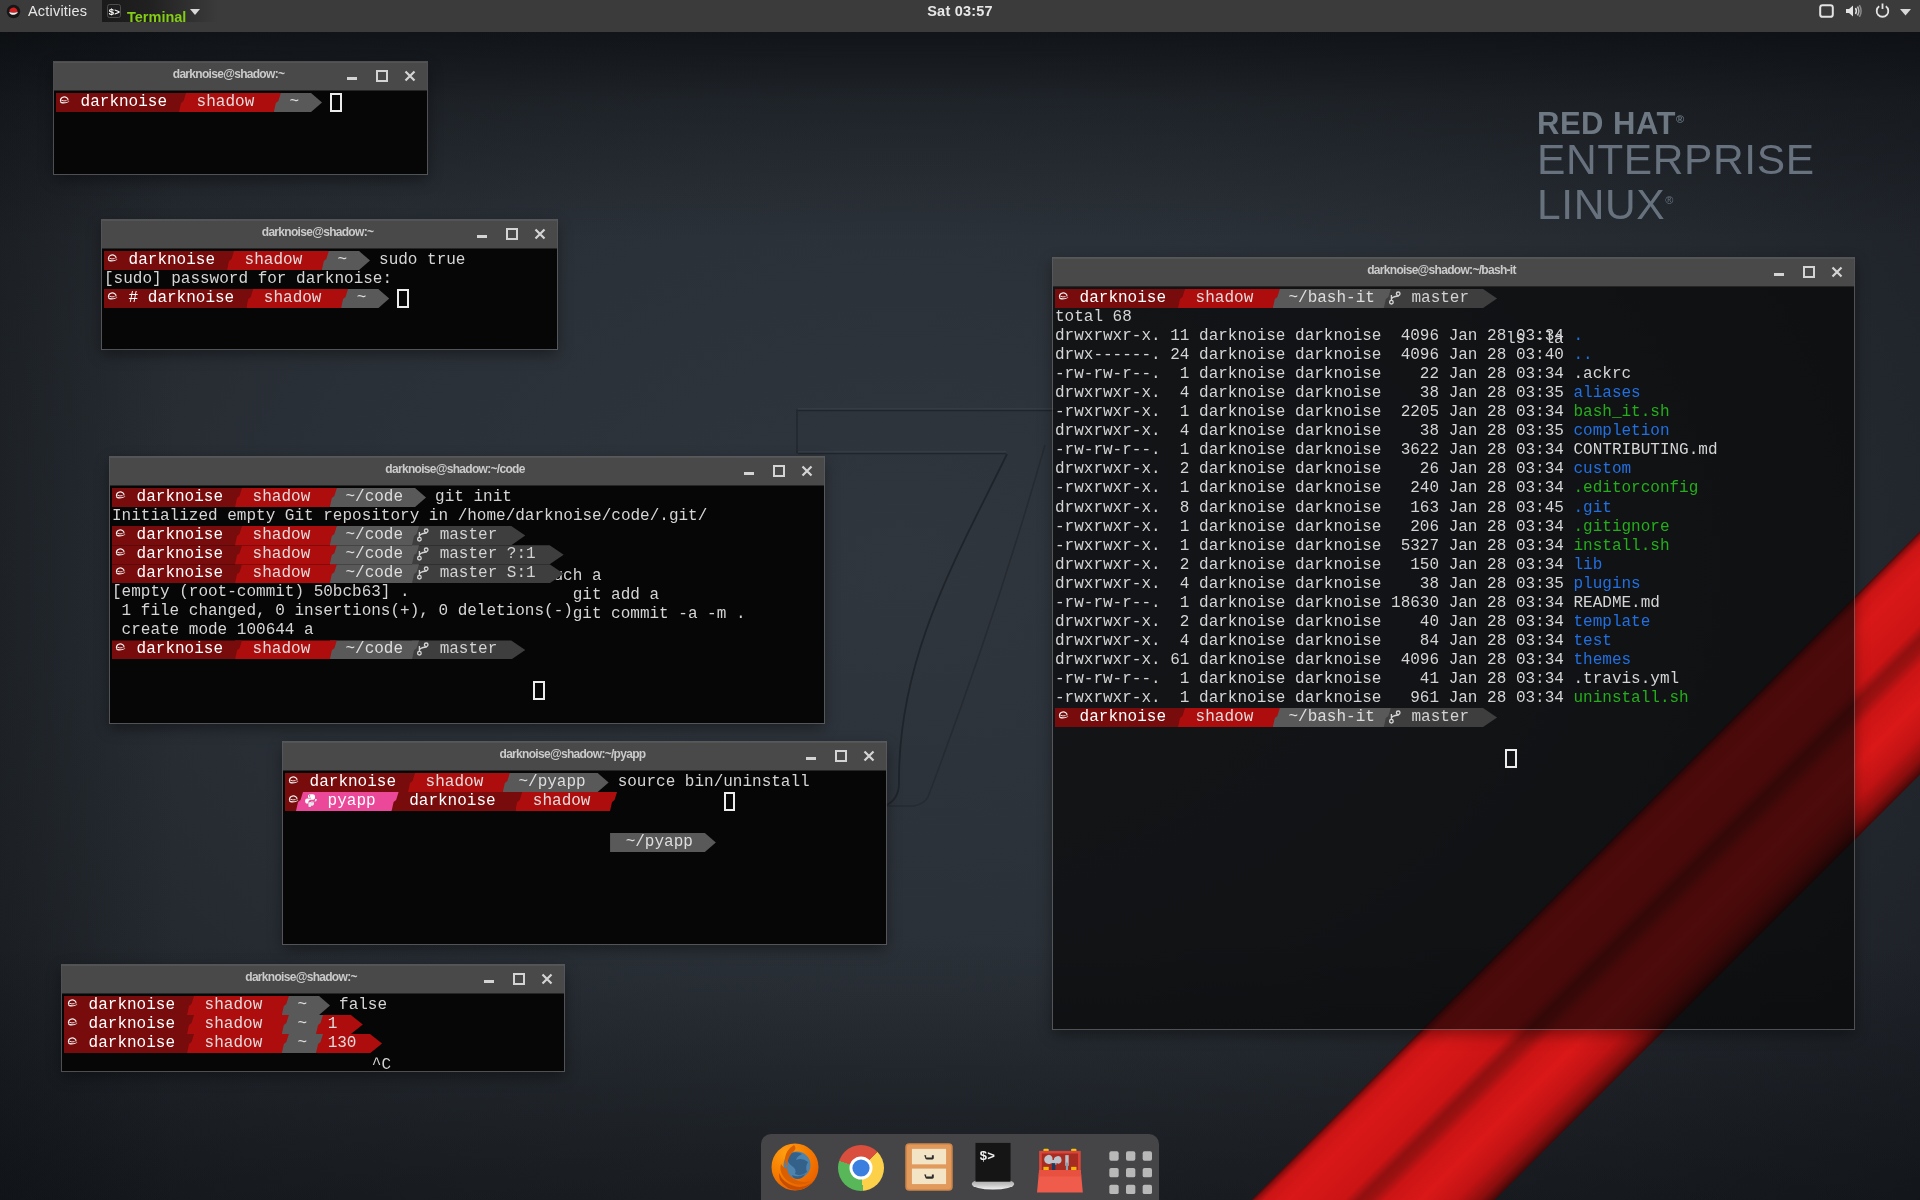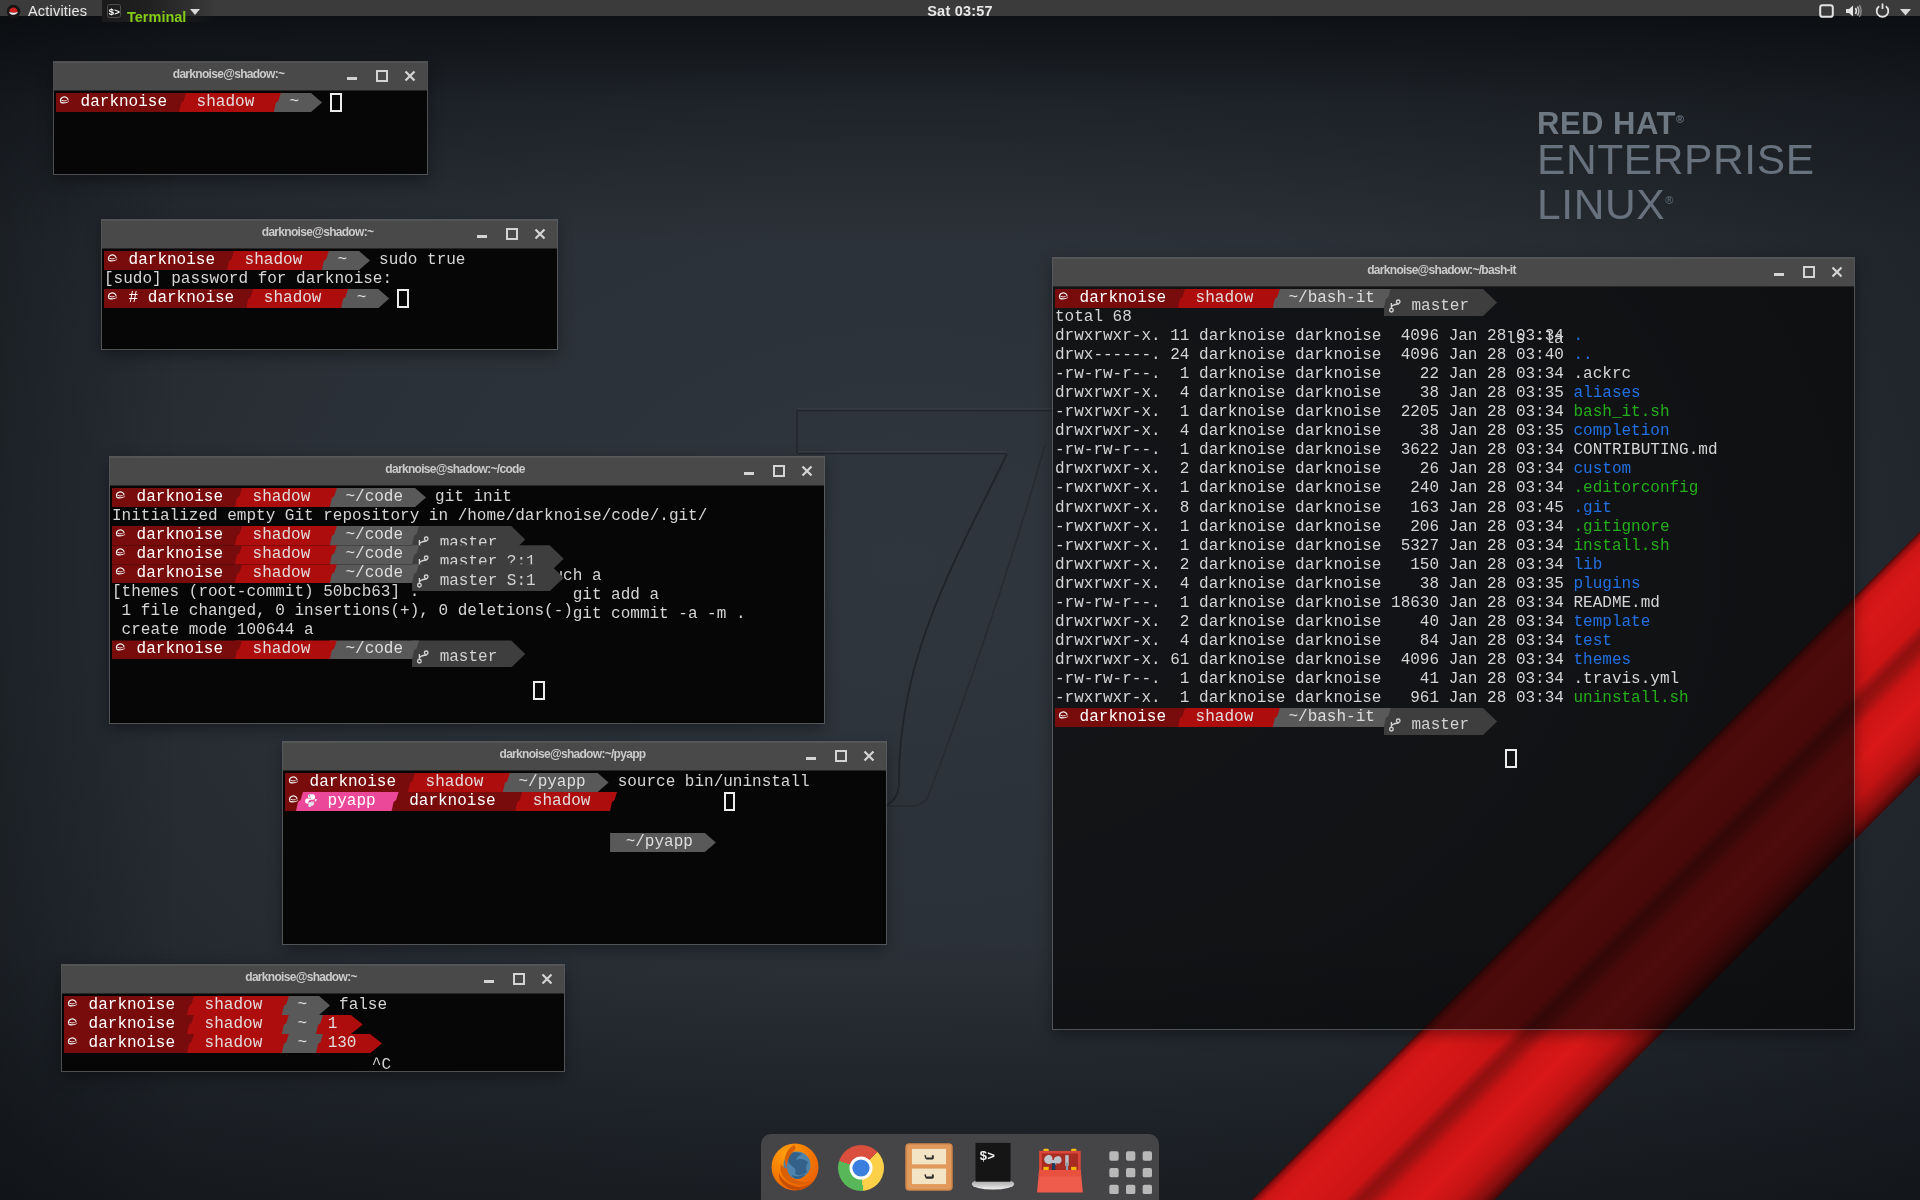--- a/index.html
+++ b/index.html
@@ -19,21 +19,21 @@
    #911010 44%, #9c1111 49%, #cc1415 55%, #da1818 70%, #c21314 84%,
    #8a0e0e 94%, #5c0a0a 98%, #420708 100%);}
 
 #arcs{position:absolute;inset:0;}
 
 #logo{position:absolute;left:1537px;top:104px;color:#6d7883;}
 #logo .rh{font-size:31px;font-weight:bold;letter-spacing:0.5px;line-height:30px;}
 #logo .en{font-size:42.5px;font-weight:400;letter-spacing:0.6px;line-height:41px;color:#67727e;}
 #logo sup{font-size:11px;}
 
-#tb{position:absolute;left:0;top:0;width:1920px;height:16px;background:#3b3b3b;
+#tb{position:absolute;left:0;top:0;width:1920px;height:32px;background:#3b3b3b;
  color:#e7e7e7;font-size:14.5px;}
 #tb .act{position:absolute;left:28px;top:2.5px;font-weight:500;letter-spacing:0.2px;}
 #tb .appblock{position:absolute;left:102px;top:0;height:22px;width:116px;
  background:linear-gradient(90deg,#1a1a1a 0%,#202020 40%,rgba(59,59,59,0) 100%);}
 #tb .appname{position:absolute;left:127px;top:9px;font-weight:bold;color:#84cc16;}
 #tb .clock{position:absolute;left:0;width:1920px;text-align:center;top:2.5px;font-weight:bold;letter-spacing:0.2px;}
 
 .win{position:absolute;box-shadow:0 0 0 1px rgba(125,125,125,.55), 0 5px 14px rgba(0,0,0,.4);}
 .tbr{position:absolute;left:0;top:0;right:0;height:28px;
  background:#4a494a;box-shadow:inset 0 1px 0 #555455;
@@ -55,21 +55,21 @@
 .sga{position:relative;height:19.05px;margin-right:0;}
 .pr>:nth-child(1){z-index:9;}.pr>:nth-child(2){z-index:8;}
 .pr>:nth-child(3){z-index:7;}.pr>:nth-child(4){z-index:6;}
 .pr>:nth-child(5){z-index:5;margin-top:41px;}.pr>:nth-child(6){z-index:4;}
 .s1{padding:0 19px 0 2px;}
 .s1o{padding:0 3px 0 2px;}
 .s2{padding:0 17px 0 8px;}
 .s3g{padding:0 16px 0 6px;}
 .s3a{padding:0 23px 0 6px;
  clip-path:polygon(0 0,calc(100% - 11px) 0,100% 50%,calc(100% - 11px) 100%,0 100%);}
-.s4{padding:8px 28px 0 4px;
+.s4{padding:0 28px 0 4px;
  clip-path:polygon(0 0,calc(100% - 14px) 0,100% 50%,calc(100% - 14px) 100%,0 100%);}
 .sx{padding:0 16px 0 2px;
  clip-path:polygon(0 0,calc(100% - 12px) 0,100% 50%,calc(100% - 12px) 100%,0 100%);}
 .stl{padding:0 23px 0 8px;}
 .dr{background:#780b0b;color:#fff;}
 .rr{background:#ad0d0d;color:#e3dbdb;}
 .gp{background:#595959;color:#dedede;}
 .gg{background:#3e3e3e;color:#d2d2d2;}
 .tl{background:#ec4899;color:#fff;}
 .hic{width:13px;height:14px;vertical-align:-2px;}
@@ -182,21 +182,21 @@
   <div class="pr"><span class="sg dr s1"><svg class="hic">
             <use href="#hat"></use>
           </svg> darknoise</span><span class="sg rr s2"> shadow </span><span class="sg gp s3g"> ~/code</span><span class="sga gg s4"><svg class="bic">
             <use href="#branch"></use>
           </svg> master ?:1</span><span class="cmd">git add a</span></div>
   <div class="pr"><span class="sg dr s1"><svg class="hic">
             <use href="#hat"></use>
           </svg> darknoise</span><span class="sg rr s2"> shadow </span><span class="sg gp s3g"> ~/code</span><span class="sga gg s4"><svg class="bic">
             <use href="#branch"></use>
           </svg> master S:1</span><span class="cmd">git commit -a -m .</span></div>
-  <div class="r">[themes (root-commit) 50bcb63] .</div>
+  <div class="r">[empty (root-commit) 50bcb63] .</div>
   <div class="r"> 1 file changed, 0 insertions(+), 0 deletions(-)</div>
   <div class="r"> create mode 100644 a</div>
   <div class="pr"><span class="sg dr s1"><svg class="hic">
             <use href="#hat"></use>
           </svg> darknoise</span><span class="sg rr s2"> shadow </span><span class="sg gp s3g"> ~/code</span><span class="sga gg s4"><svg class="bic">
             <use href="#branch"></use>
           </svg> master</span><span class="cur"></span></div>
  </div>
 </div>
 <div class="win" style="left:283px;top:742px;width:603px;height:202px;">

